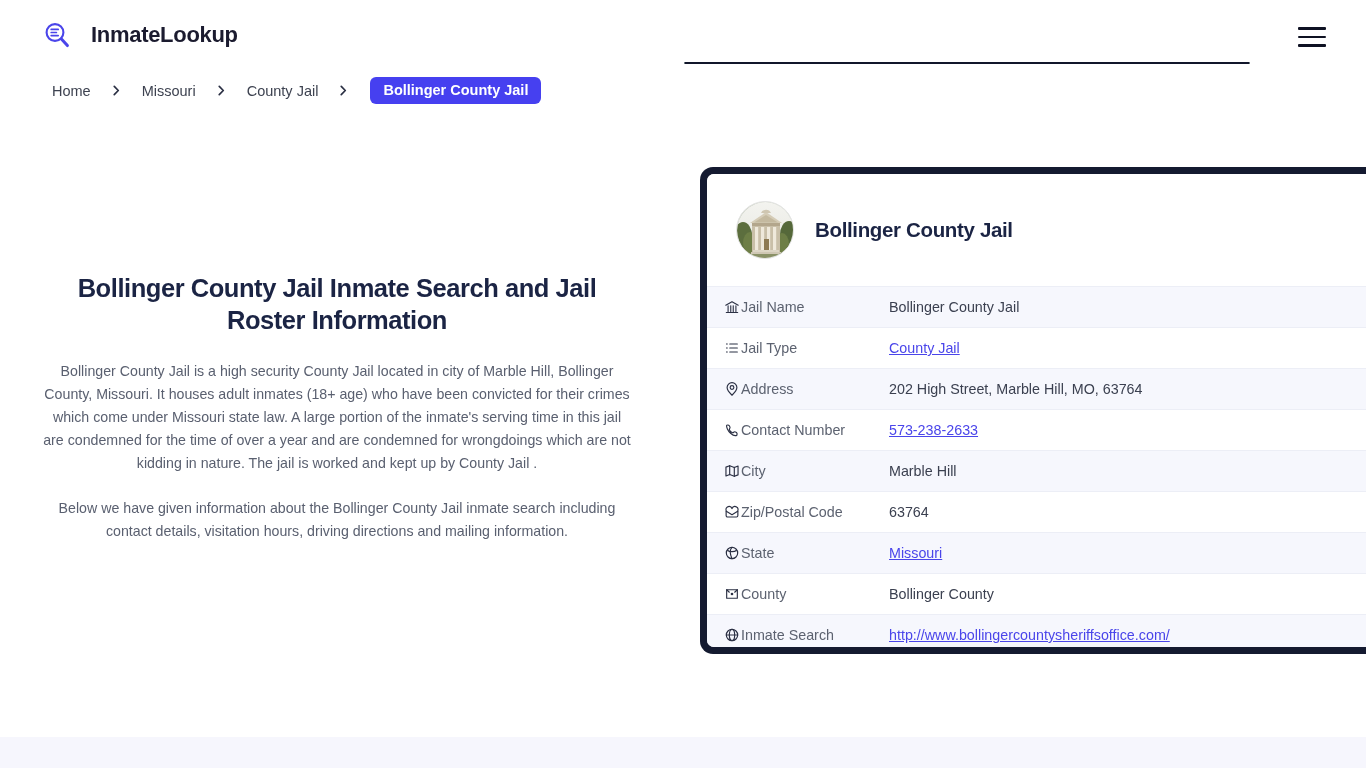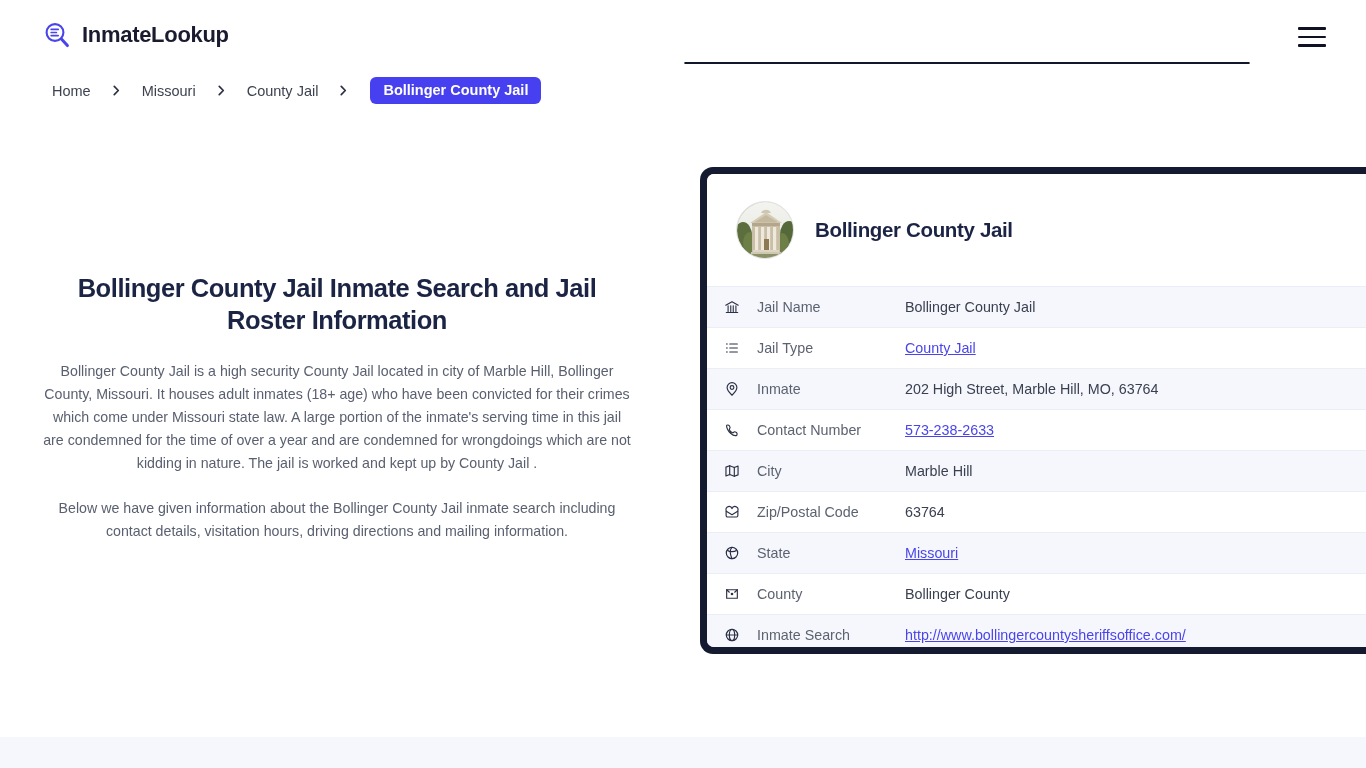--- a/index.html
+++ b/index.html
@@ -13,21 +13,21 @@
   }
   .page { position: relative; width: 1366px; height: 768px; background: #fff; overflow: hidden; }
 
   
   .header {
     position: absolute; top: 0; left: 0; width: 1366px; height: 74px;
     background: #ffffff;
   }
   .logo-wrap {
     position: absolute; left: 42px; top: 20px;
-    display: flex; align-items: center; gap: 10px;
+    display: flex; align-items: center; gap: 19px;
     text-decoration: none;
   }
   .logo-icon { width: 30px; height: 30px; display: block; }
   .logo-text {
     font-size: 22px; font-weight: 700; color: #1b1b2f;
     letter-spacing: -0.3px; line-height: 1;
   }
   .search-area {
     position: absolute; left: 684px; top: 17px;
     width: 566px; height: 40px;
@@ -119,21 +119,21 @@
   }
   .info-row.odd { background: #f6f7fd; }
   .info-row.even { background: #ffffff; }
   .row-icon {
     width: 18px; height: 18px; flex: 0 0 18px;
     display: flex; align-items: center; justify-content: center;
     color: #2b3044;
   }
   .row-icon svg { display: block; }
   .row-label {
-    margin-left: 16px; color: #5c6270; white-space: nowrap;
+    margin-left: 0; color: #5c6270; white-space: nowrap;
   }
   .row-value {
     margin-left: 10px; color: #3b4050; white-space: nowrap;
   }
   .row-value.fixed { margin-left: 0; }
   .row-value a { color: #4a45ea; text-decoration: underline; }
   .label-col { width: 148px; flex: 0 0 auto; }
 
   
   .footer-band {
@@ -288,21 +288,21 @@
           <span class="row-value fixed"><a href="#">County Jail</a></span>
         </div>
 
         <div class="info-row odd">
           <span class="row-icon">
             <svg viewBox="0 0 18 18" width="16" height="16" fill="none" stroke="#2b3044" stroke-width="1.3" stroke-linecap="round" stroke-linejoin="round">
               <path d="M9 16 C9 16 14.5 10.8 14.5 7.4 A5.5 5.5 0 0 0 3.5 7.4 C3.5 10.8 9 16 9 16 Z"></path>
               <circle cx="9" cy="7.3" r="2.1"></circle>
             </svg>
           </span>
-          <span class="row-label label-col">Inmate</span>
+          <span class="row-label label-col">Address</span>
           <span class="row-value fixed">202 High Street, Marble Hill, MO, 63764</span>
         </div>
 
         <div class="info-row even">
           <span class="row-icon">
             <svg viewBox="0 0 18 18" width="16" height="16" fill="none" stroke="#2b3044" stroke-width="1.3" stroke-linecap="round" stroke-linejoin="round">
               <path d="M3 3.6 C3 3.6 5.2 3 6 4.2 C6.8 5.4 7.2 6.3 6.6 7 C6 7.7 5.6 8 6.3 9.3 C7 10.6 8.2 11.6 9.4 12 C10.4 12.4 10.7 11.7 11.3 11.2 C12 10.6 12.9 11 14 11.8 C15.1 12.6 14.6 14.6 14.6 14.6 C13.4 15.7 10.5 15.4 7.4 12.7 C4.3 10 2.4 5.4 3 3.6 Z"></path>
             </svg>
           </span>
           <span class="row-label label-col">Contact Number</span>

